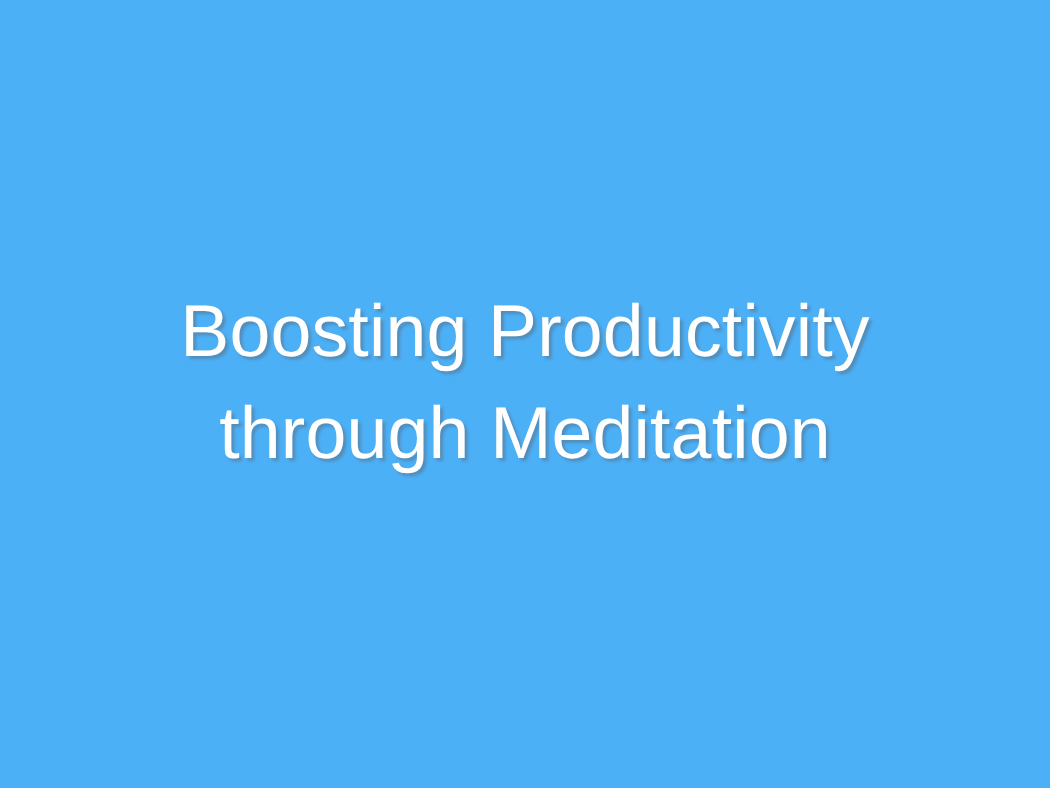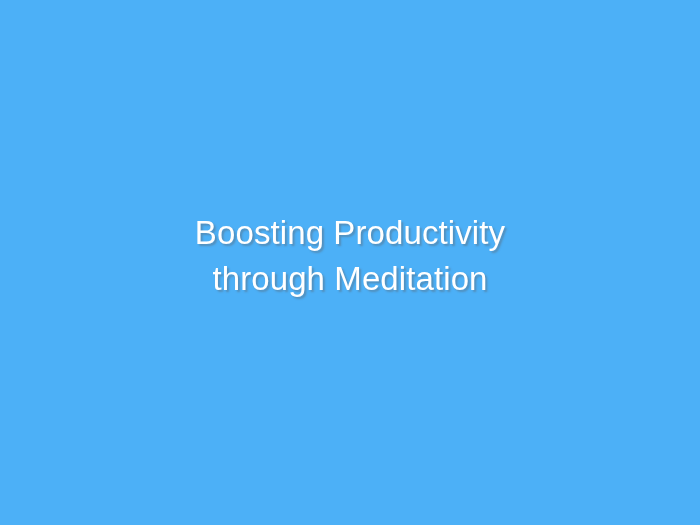--- a/index.html
+++ b/index.html
@@ -29,21 +29,21 @@
   #headline-block {
     width: 560px;
     padding-bottom: 14px;
     text-align: center;
   }
 
   #headline {
     margin: 0;
     color: #ffffff;
     font-family: "Liberation Sans", sans-serif;
-    font-size: 33px;
+    font-size: 49px;
     font-weight: 400;
     line-height: 1.37;
     letter-spacing: 0.1px;
     white-space: pre-line;
     text-shadow: 2px 2px 2px rgba(90, 105, 120, 0.48);
   }
 </style>
 </head>
 <body>
 

